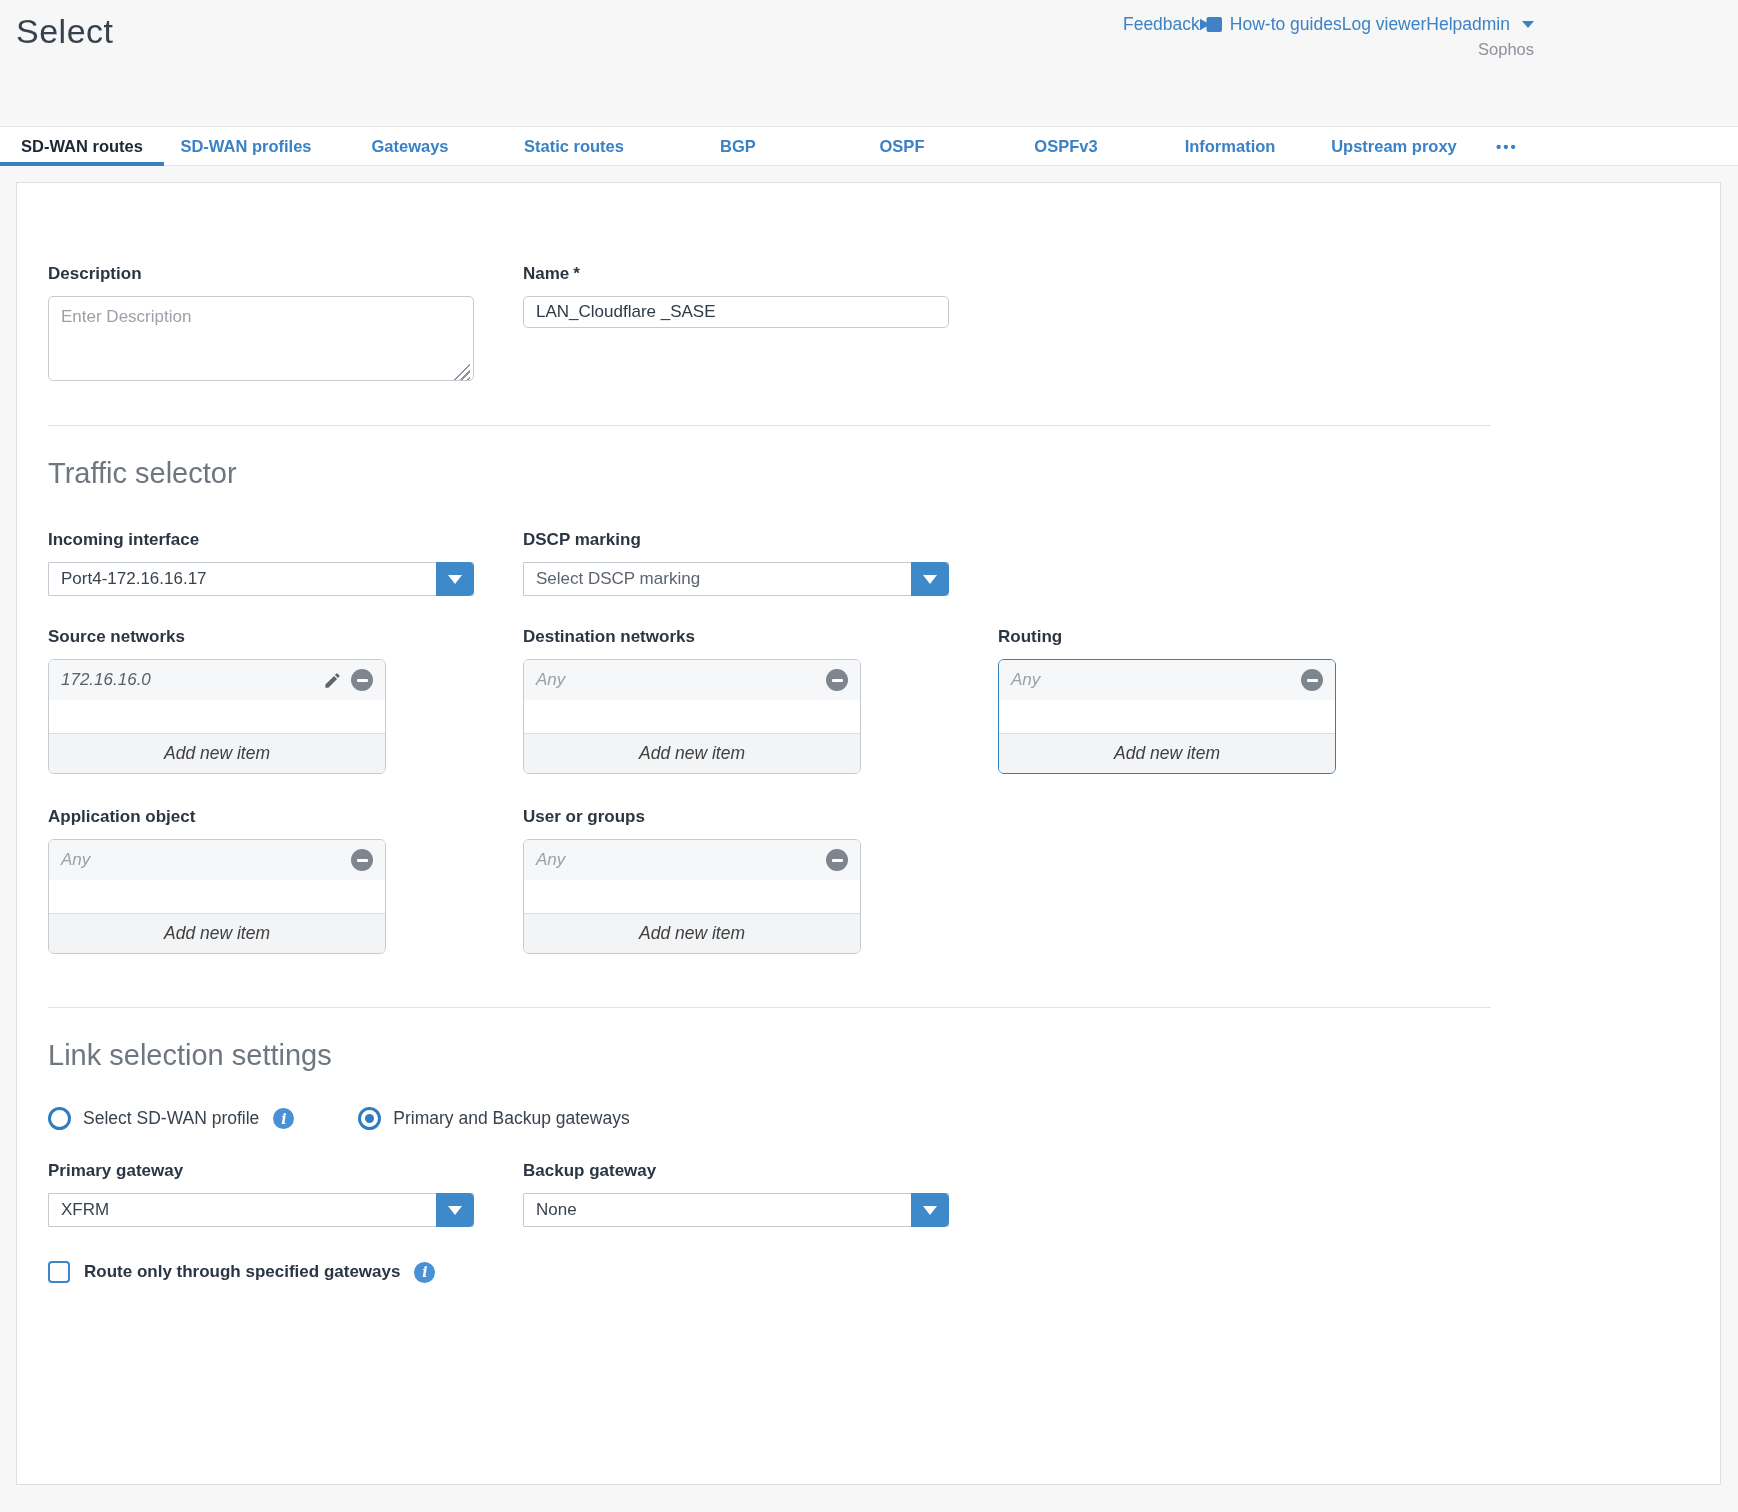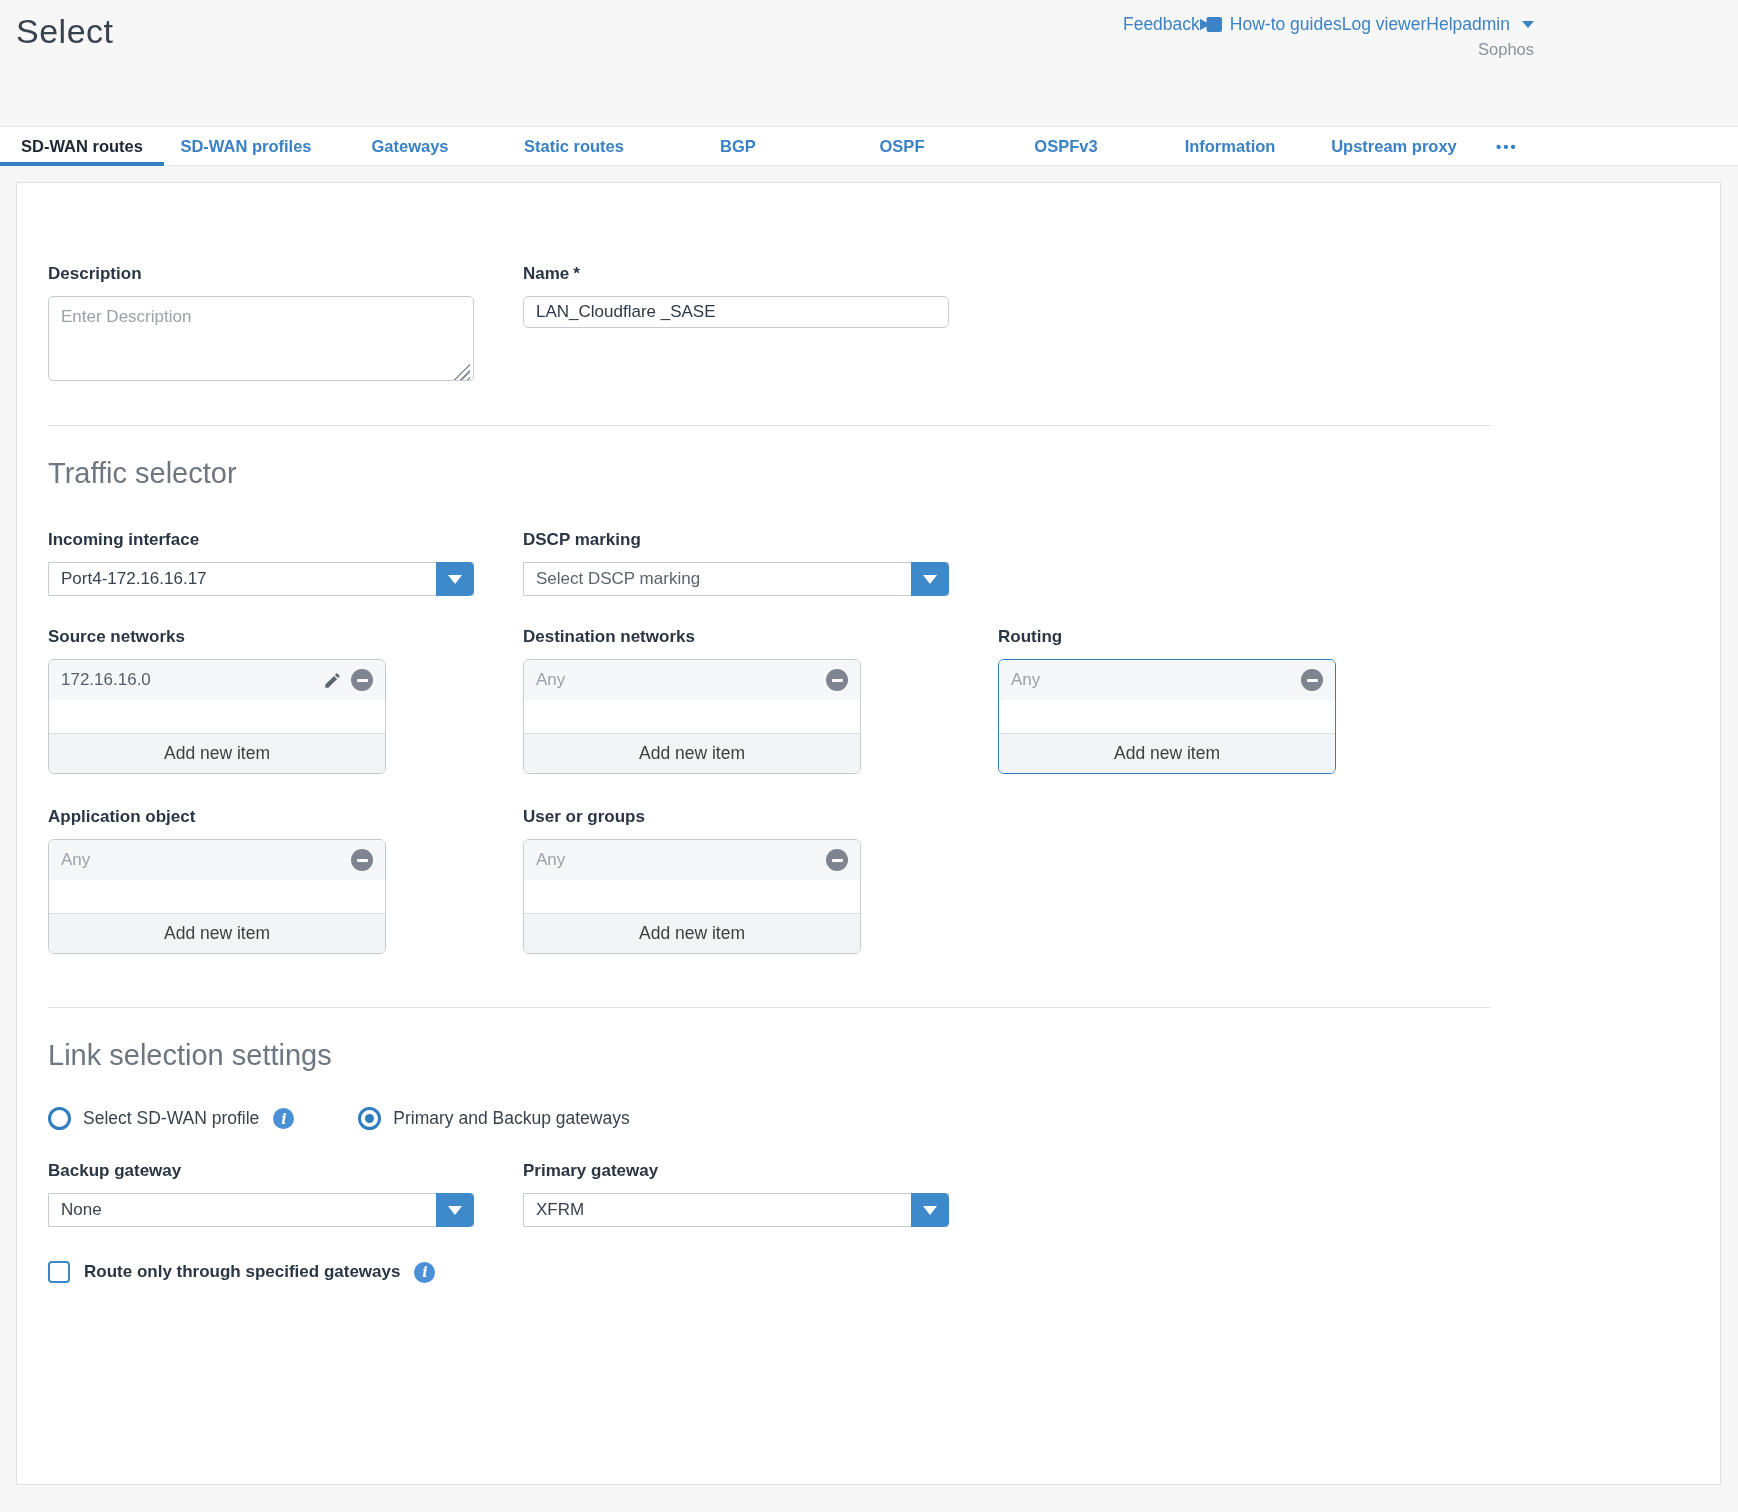--- a/index.html
+++ b/index.html
@@ -40,21 +40,21 @@
   .section-heading { font-size:29px; font-weight:400; color:#6e7680; margin-top:31px; }
 
   
   .select { width:426px; height:34px; border:1px solid #c6cbd1; border-radius:1px; background:#fff; display:flex; align-items:stretch; cursor:pointer; }
   .select .val { flex:1; padding:0 12px; display:flex; align-items:center; font-size:17px; color:#39434e; overflow:hidden; white-space:nowrap; }
   .select .val.muted { color:#5c646e; }
   .select .btn { width:38px; margin:-1px -1px -1px 0; background:#3d89c9; border-radius:0 5px 5px 0; display:flex; align-items:center; justify-content:center; }
   .select .btn .tri { width:0; height:0; border-left:7px solid transparent; border-right:7px solid transparent; border-top:9px solid #ffffff; }
 
   
-  .listbox { width:338px; height:115px; border:1px solid #c6cbd1; border-radius:6px; background:#fff; display:flex; flex-direction:column; overflow:hidden; }
+  .listbox { width:338px; height:115px; border:1px solid #c6cbd1; border-radius:6px; background:#fff; display:flex; flex-direction:column; overflow:hidden;font-style:italic; }
   .listbox.focused { border-color:#2e7fc1; }
   .lrow { height:40px; background:#f6f7f9; display:flex; align-items:center; padding:0 12px; flex:none; }
   .lval { font-size:17px; flex:1; }
   .lval.dark { color:#57606a; }
   .lval.muted { color:#9ba1aa; }
   .licon { flex:none; display:flex; align-items:center; justify-content:center; cursor:pointer; }
   .pencil { width:22px; height:22px; margin-right:8px; }
   .pencil svg { width:19px; height:19px; fill:#5d646e; }
   .minus { width:22px; height:22px; border-radius:50%; background:#7e858f; }
   .minus .bar { width:11px; height:3px; background:#ffffff; border-radius:1px; }
@@ -259,32 +259,32 @@
       <span class="info-icon">i</span>
       <span class="gap-block"></span>
       <span class="radio selected">
           <span class="dot"></span>
         </span>
       <span class="radio-label">Primary and Backup gateways</span>
     </div>
 
     <div class="row mt31">
       <div class="col">
+        <div class="flabel">Primary gateway</div>
+        <div class="select">
+          <span class="val">XFRM</span>
+          <span class="btn">
+              <span class="tri"></span>
+            </span>
+        </div>
+      </div>
+      <div class="col">
         <div class="flabel">Backup gateway</div>
         <div class="select">
           <span class="val">None</span>
-          <span class="btn">
-              <span class="tri"></span>
-            </span>
-        </div>
-      </div>
-      <div class="col">
-        <div class="flabel">Primary gateway</div>
-        <div class="select">
-          <span class="val">XFRM</span>
           <span class="btn">
               <span class="tri"></span>
             </span>
         </div>
       </div>
     </div>
 
     <div class="check-row">
       <span class="checkbox"></span>
       <span class="check-label">Route only through specified gateways</span>

